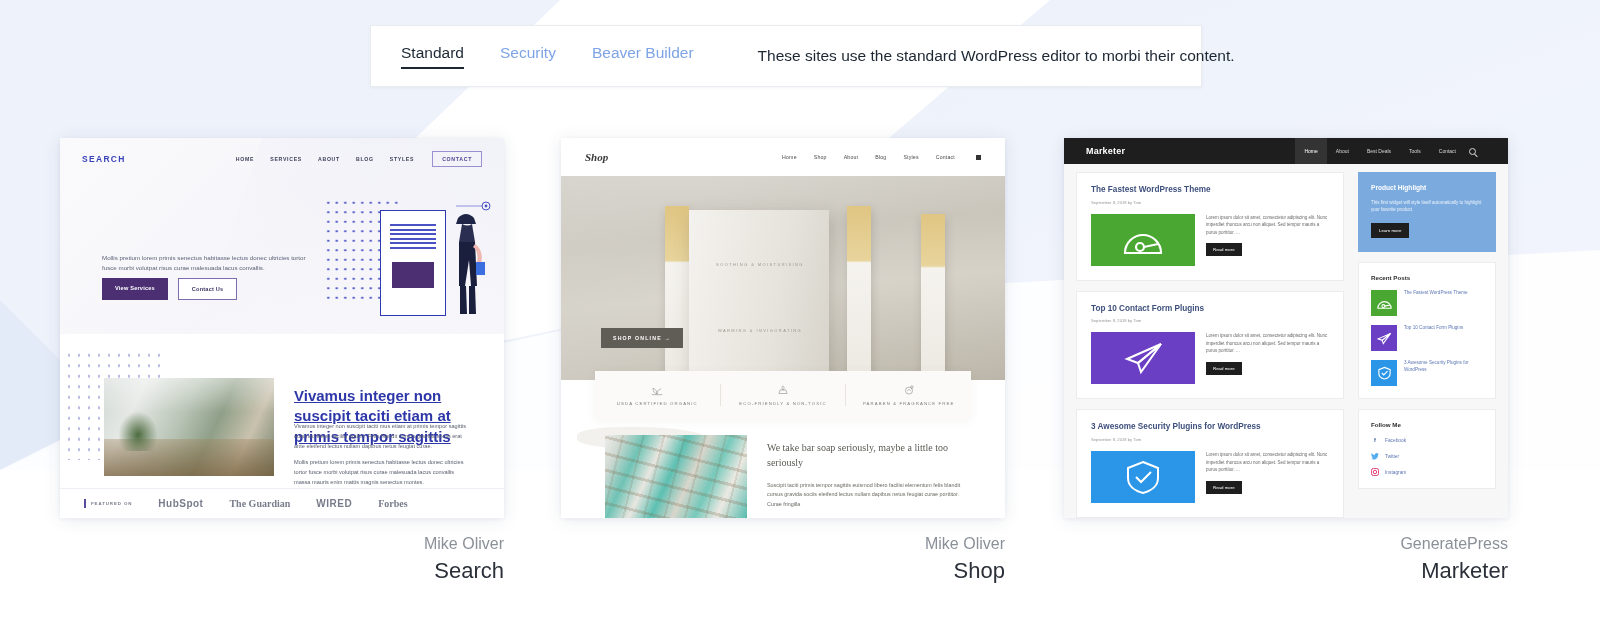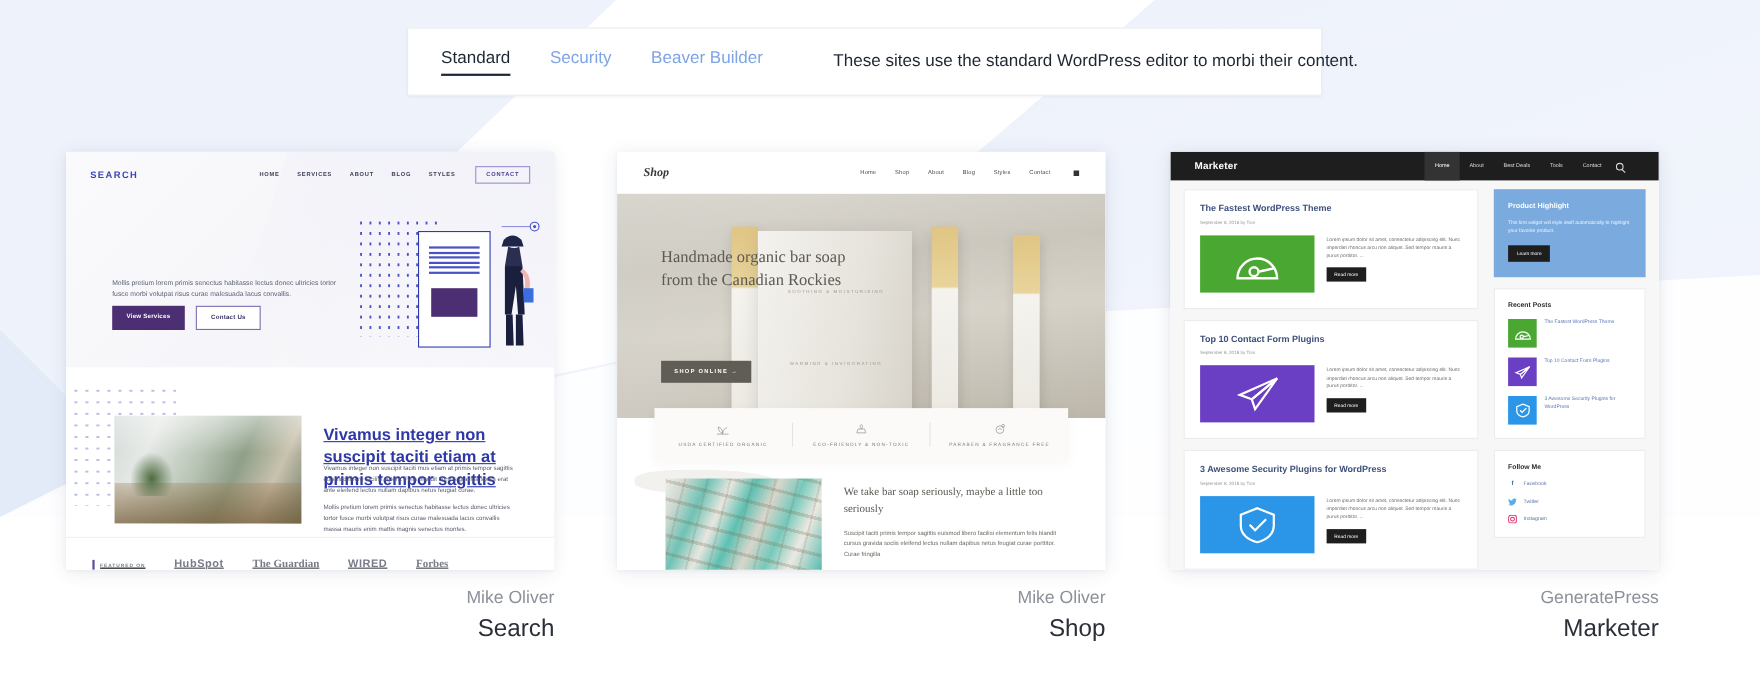--- a/index.html
+++ b/index.html
@@ -196,21 +196,21 @@
     font-size:15px; font-weight:700; line-height:1.35; color:#2d37a8;text-decoration:underline;
   }
   .c1-body1, .c1-body2 {
     position:absolute; left:234px; width:178px;
     font-size:5.6px; line-height:1.75; color:#5b6070;
   }
   .c1-body1 { top:88px; }
   .c1-body2 { top:124px; }
   .c1-feat {
     position:absolute; left:0; bottom:0; width:100%; height:30px;
-    border-top:1px solid #eef0f5; display:flex; align-items:flex-end; padding:0 24px; gap:26px;text-decoration:underline;
+    border-top:1px solid #eef0f5; display:flex; align-items:center; padding:0 24px; gap:26px;
   }
   .c1-feat-label{ display:flex; align-items:center; gap:5px; font-size:4.4px; letter-spacing:.9px; color:#767b8c; font-weight:700;}
   .c1-feat-bar{ width:2px; height:9px; background:#5a4b9c; }
   .c1-brand{ font-size:10px; color:#4a4f63; font-weight:700; opacity:.75; font-family:"Liberation Serif", serif;}
   .c1-brand.sans{ font-family:"Liberation Sans", sans-serif; letter-spacing:.5px; }
 
   
   .c2 { position:relative; width:100%; height:100%; background:#ffffff; }
   .c2-nav {
     position:absolute; left:0; top:0; width:100%; height:38px;
@@ -455,21 +455,20 @@
       </div>
 
       <div class="c2-hero">
         <div class="c2-stick a"></div>
         <div class="c2-soapbox">
           <div class="t1">SOOTHING &amp; MOISTURISING</div>
           <div class="t2">WARMING &amp; INVIGORATING</div>
         </div>
         <div class="c2-stick b"></div>
         <div class="c2-stick c"></div>
-        <div class="c2-h1">Handmade organic bar soap from the Canadian Rockies</div>
         <div class="c2-shopbtn">SHOP ONLINE →</div>
       </div>
 
       <div class="c2-feat">
         <div class="c2-feat-col">
           <svg class="c2-ic" viewBox="0 0 24 20">
             <path d="M12 17 C12 11 9 8 5 7 C5 12 8 16 12 17Z" fill="none" stroke="#8b887f" stroke-width="1"></path>
             <path d="M12 17 C12 12 15 9 19 8" fill="none" stroke="#8b887f" stroke-width="1"></path>
             <line x1="3" y1="18" x2="21" y2="18" stroke="#8b887f" stroke-width="1"></line>
           </svg>

